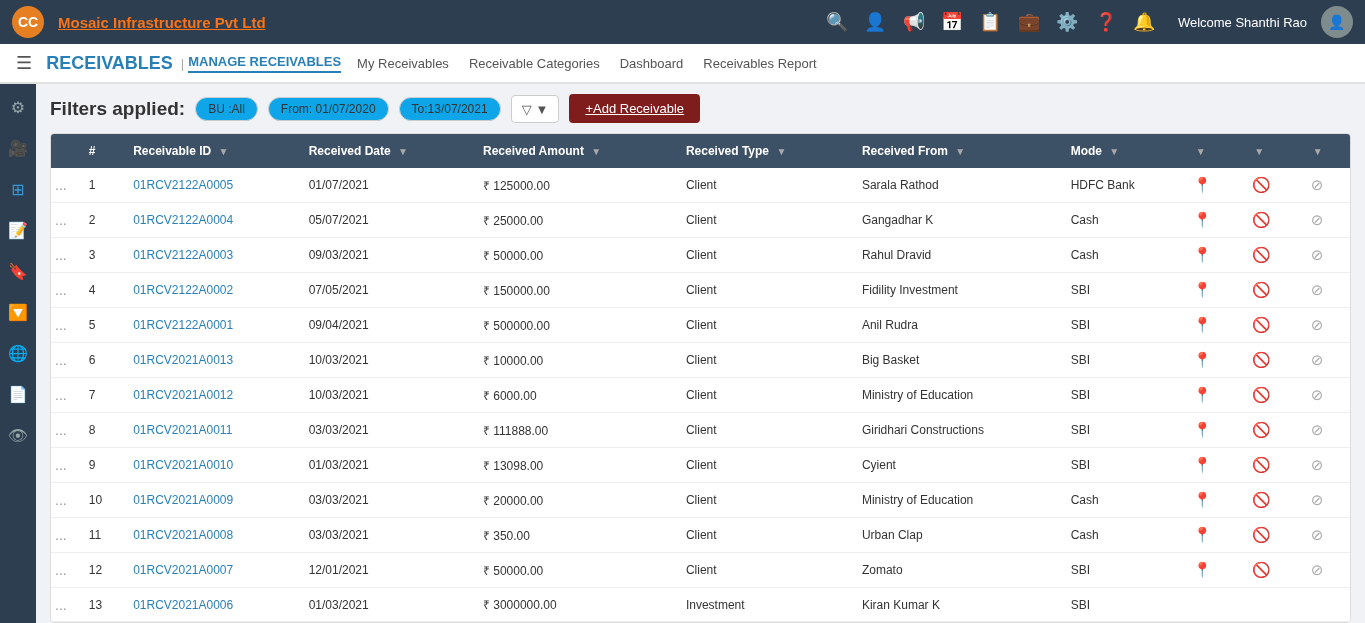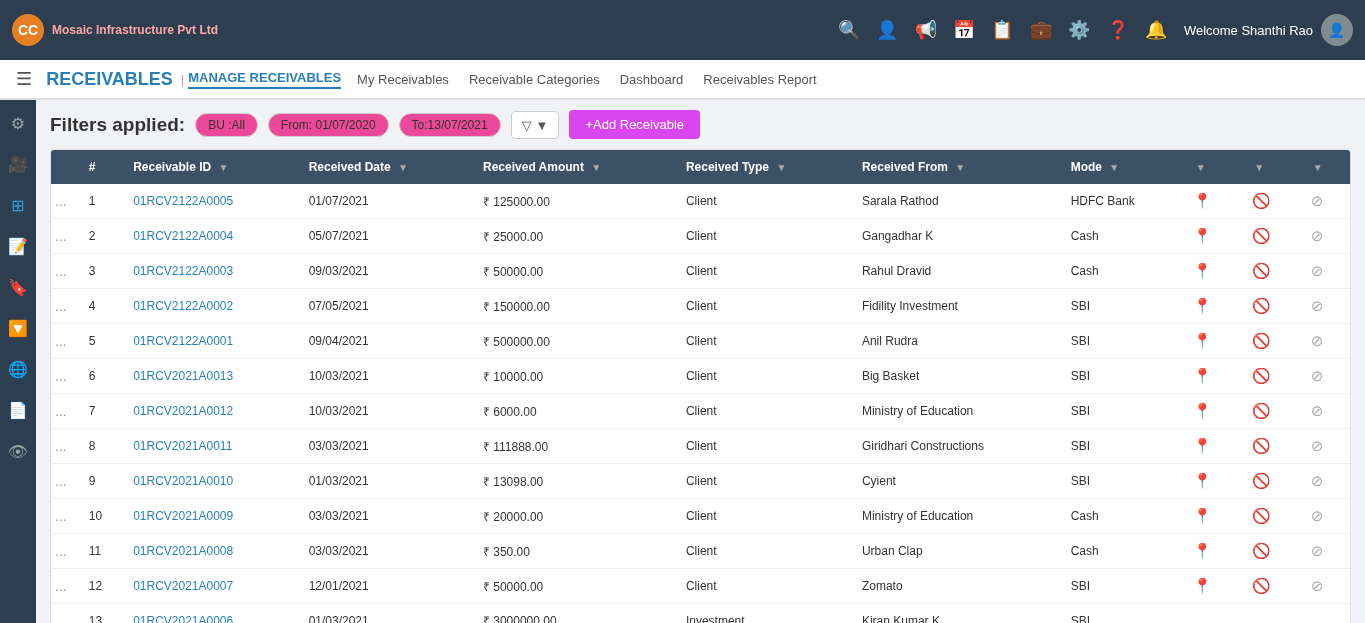--- a/index.html
+++ b/index.html
@@ -1,36 +1,36 @@
 <!DOCTYPE html>
 <html><head>
   <meta charset="utf-8">
   <style>
     * { box-sizing: border-box; margin: 0; padding: 0; font-family: Arial, sans-serif; font-size: 13px; }
     body { background: #f0f2f5; overflow-x: hidden; }
 
     
     .topbar {
       background: #2c3e50;
-      height: 60px;
+      height: 44px;
       display: flex;
       align-items: center;
       padding: 0 12px;
       color: #fff;
-      gap: 8px;
+      gap: 14px;
     }
     .topbar-logo {
       background: #e67e22;
       border-radius: 50%;
       width: 32px; height: 32px;
       display: flex; align-items: center; justify-content: center;
       font-weight: bold; font-size: 14px; color: #fff; flex-shrink: 0;
     }
     .topbar-company {
-      font-size: 12px; font-weight: bold; flex: 1; color: #fca5a5;
+      font-size: 15px; font-weight: bold; flex: 1; color: #f97316; text-decoration: underline;
     }
     .topbar-icons {
       display: flex; align-items: center; gap: 16px;
     }
     .topbar-icon {
       color: #ccc; font-size: 18px; cursor: pointer;
     }
     .topbar-welcome {
       font-size: 13px; color: #fff; margin-left: 8px;
     }
@@ -86,34 +86,34 @@
     .main {
       flex: 1; overflow-y: auto; padding: 10px 14px;
     }
 
     
     .filterbar {
       display: flex; align-items: center; gap: 10px; margin-bottom: 10px; flex-wrap: wrap;
     }
     .filterbar-label { font-size: 19px; font-weight: bold; color: #333; }
     .filter-badge {
-      background: #ec4899; border-radius: 16px; padding: 4px 12px;
+      background: #0ea5e9; border-radius: 16px; padding: 4px 12px;
       font-size: 12px; color: #333; cursor: pointer; border: 1px solid #ccc;
     }
     .bulk-post-btn {
       background: #2c7be5; color: #fff; border: none; border-radius: 4px;
       padding: 7px 16px; font-size: 13px; cursor: pointer; margin-left: auto;
     }
     .filter-icon-btn {
       background: #fff; border: 1px solid #ccc; border-radius: 4px;
       padding: 5px 10px; cursor: pointer; font-size: 14px; color: #555;
     }
     .add-receivable-btn {
-      background: #d946ef; color: #fff; border: none; border-radius: 4px;
-      padding: 7px 16px; font-size: 13px; cursor: pointer;
+      background: #7f1d1d; color: #fff; border: none; border-radius: 4px;
+      padding: 7px 16px; font-size: 13px; cursor: pointer; text-decoration: underline;
     }
 
     
     .received-amount-bar {
       margin-bottom: 10px;
       font-size: 13px; color: #333;
     }
     .received-amount-bar span.label { font-weight: bold; }
     .received-amount-bar span.value { font-weight: bold; color: #333; }
 

